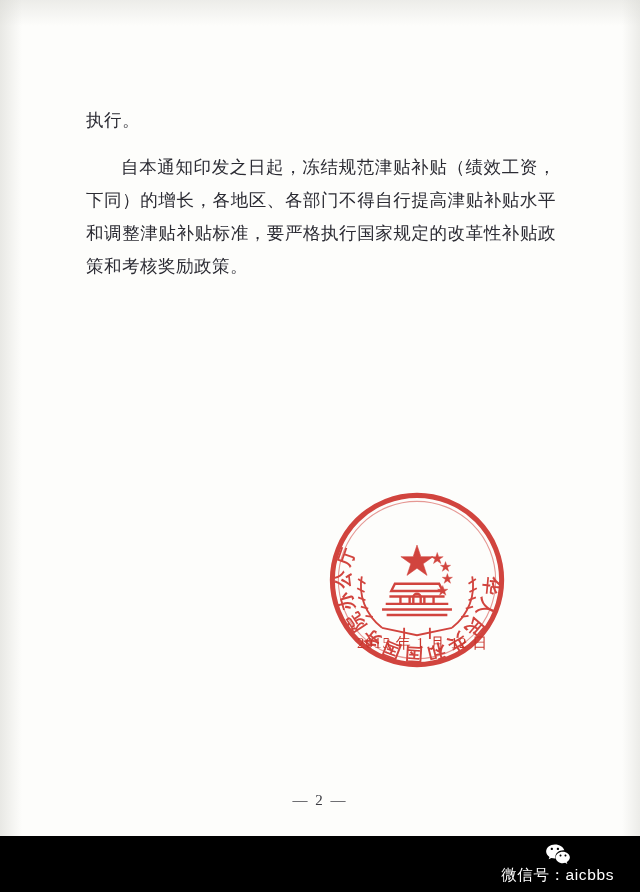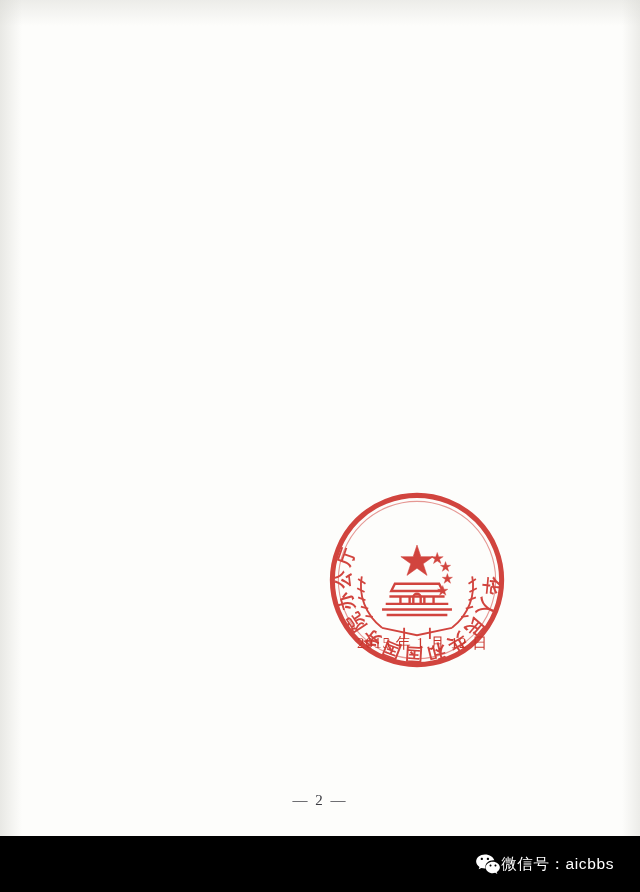--- a/index.html
+++ b/index.html
@@ -101,20 +101,21 @@
     display: flex;
     align-items: center;
     justify-content: flex-end;
     padding-right: 26px;
     box-sizing: border-box;
   }
   #footer-inner {
     display: flex;
     align-items: center;
     gap: 0;
+    flex-direction: column;
   }
   #wechat-icon {
     width: 26px;
     height: 22px;
     display: block;
   }
   #footer-text {
     color: #ffffff;
     font-size: 15.5px;
     letter-spacing: 0.6px;
@@ -122,20 +123,22 @@
   }
 </style>
 </head>
 <body>
 
 <div id="page">
 
   <div id="paper-texture"></div>
 
   <div id="doc-body">
+    <p class="para">执行。</p>
+    <p class="para indent spaced">自本通知印发之日起，冻结规范津贴补贴（绩效工资，下同）的增长，各地区、各部门不得自行提高津贴补贴水平和调整津贴补贴标准，要严格执行国家规定的改革性补贴政策和考核奖励政策。</p>
   </div>
 
   <div id="seal-area">
     <svg id="seal" viewBox="0 0 200 200" aria-hidden="true">
       <defs>
         <path id="ringpath" d="M 100,100 m -72,0 a 72,72 0 1,1 144,0 a 72,72 0 1,1 -144,0"></path>
         <path id="ringpath-btm" d="M 100,100 m 74,0 a 74,74 0 1,1 -148,0 a 74,74 0 1,1 148,0"></path>
       </defs>
       <g fill="none" stroke="#cc2b24">
         <circle cx="100" cy="100" r="92" stroke-width="5.5"></circle>

